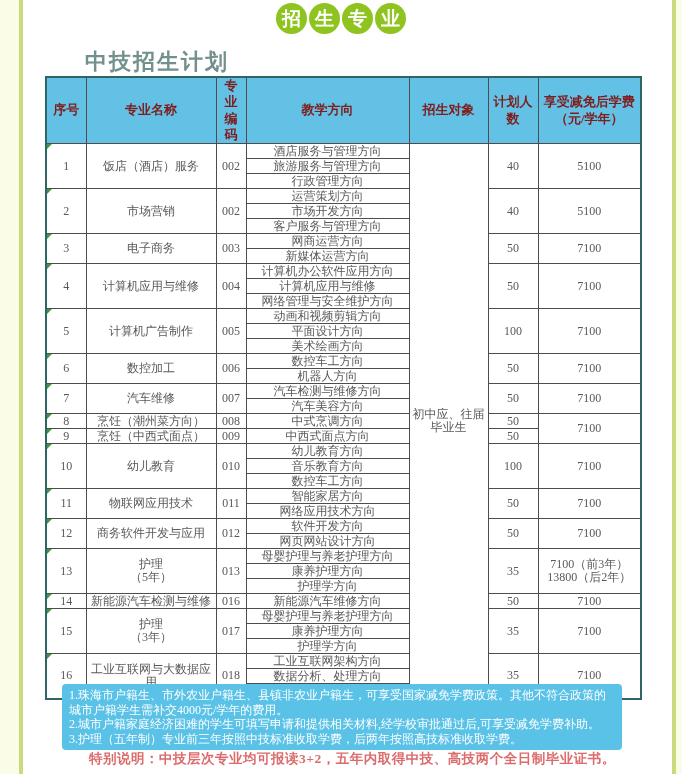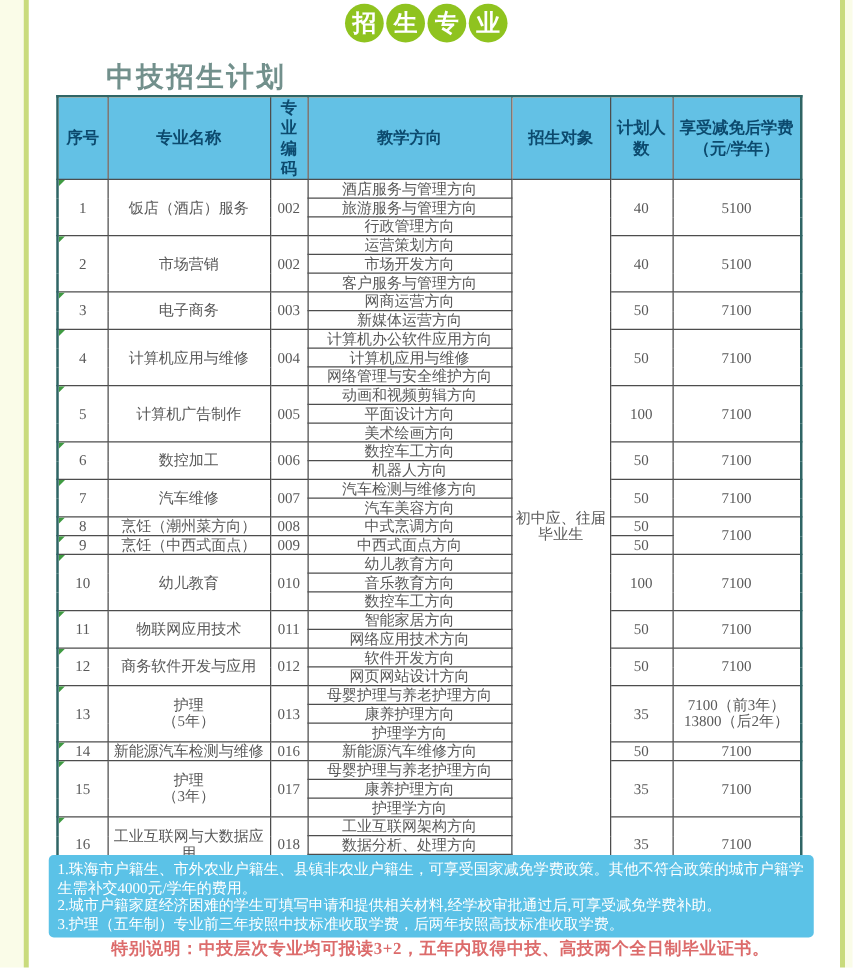--- a/index.html
+++ b/index.html
@@ -39,35 +39,35 @@
     border-collapse:collapse; table-layout:fixed;
     border:2px solid #2f6565;
   }
   table.plan th, table.plan td {
     border:1px solid #4d4d4d;
     text-align:center; vertical-align:middle;
     color:#595959; padding:0 2px; overflow:hidden;
   }
   table.plan thead th {
     background:#63c1e5; height:40px;
-    font-size:13px; font-weight:bold; color:#0c4a6e;
+    font-size:13px; font-weight:bold; color:#7f1d1d;
     white-space:pre-line; line-height:1.25;margin-top:21px;
   }
   table.plan tbody td { font-size:12px; line-height:13px; }
   td.dir { height:15px; }
   td.major, td.fee { white-space:pre-line; }
   td.num { position:relative; }
   td.num::before {
     content:""; position:absolute; top:0; left:0;
     border-top:5px solid #3f9b42; border-right:5px solid transparent;
   }
 
   
   .notes {
-    position:absolute; left:39px; top:684px; width:612px;
+    position:absolute; left:62px; top:684px; width:560px;
     background:#5bc2e7; border-radius:4px;
     padding:4px 7px; color:#ffffff;
     font-size:12px; line-height:14.6px; min-height:62px;
   }
   .special-note {
     position:absolute; left:45px; top:750px;
     color:#dc6b6b; font-size:13.5px; font-weight:bold; letter-spacing:0.5px;padding-left:44px;
   }
 </style>
 </head>

